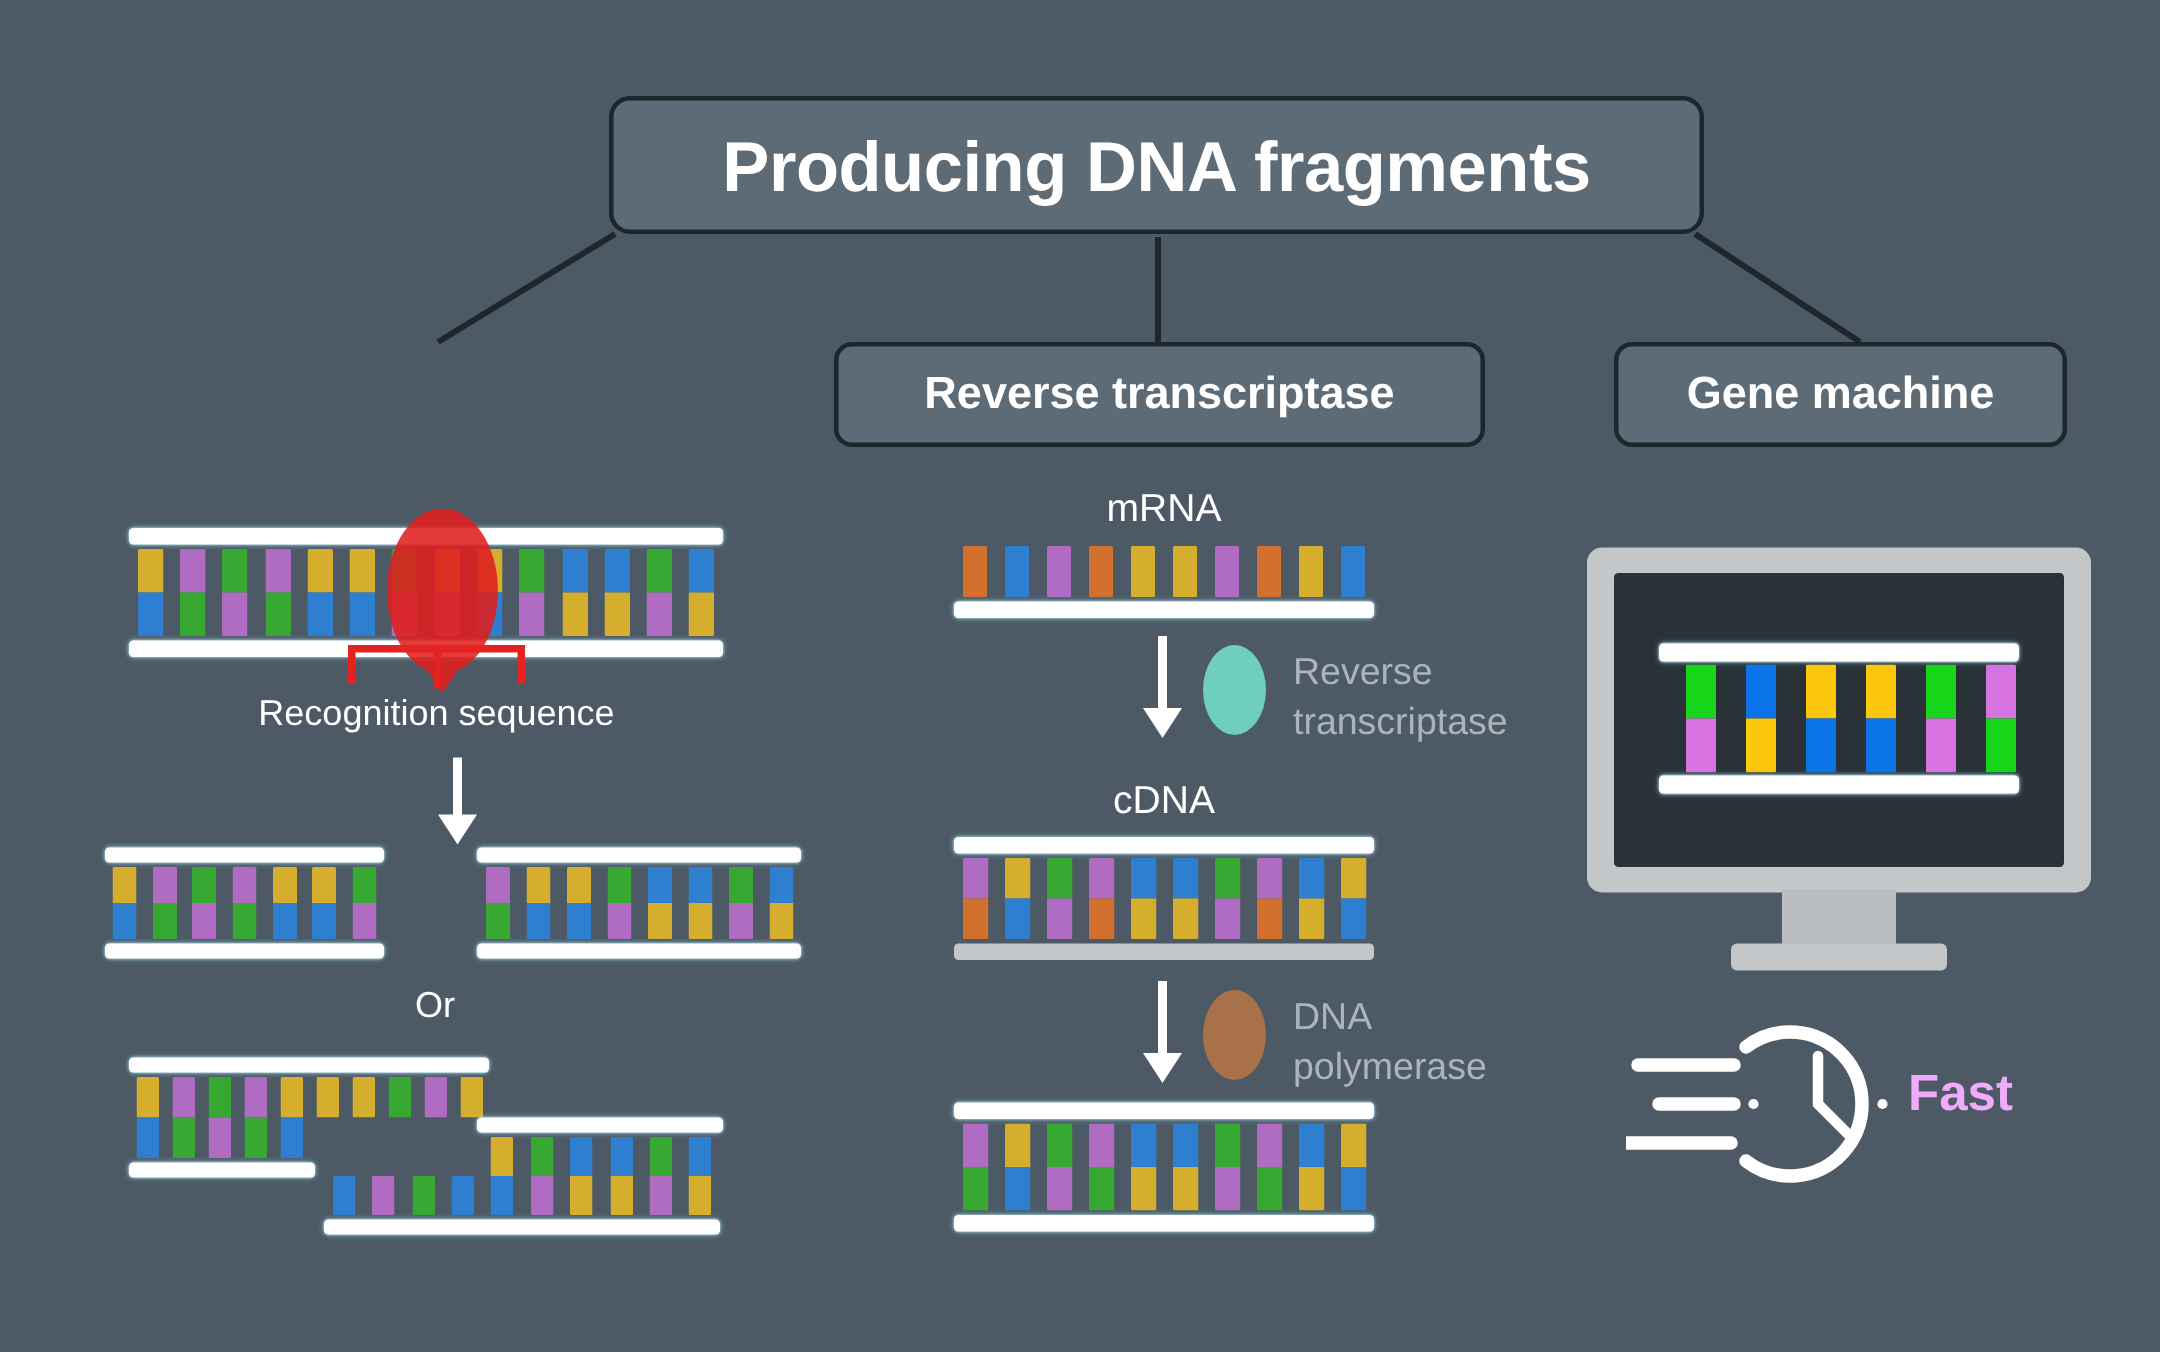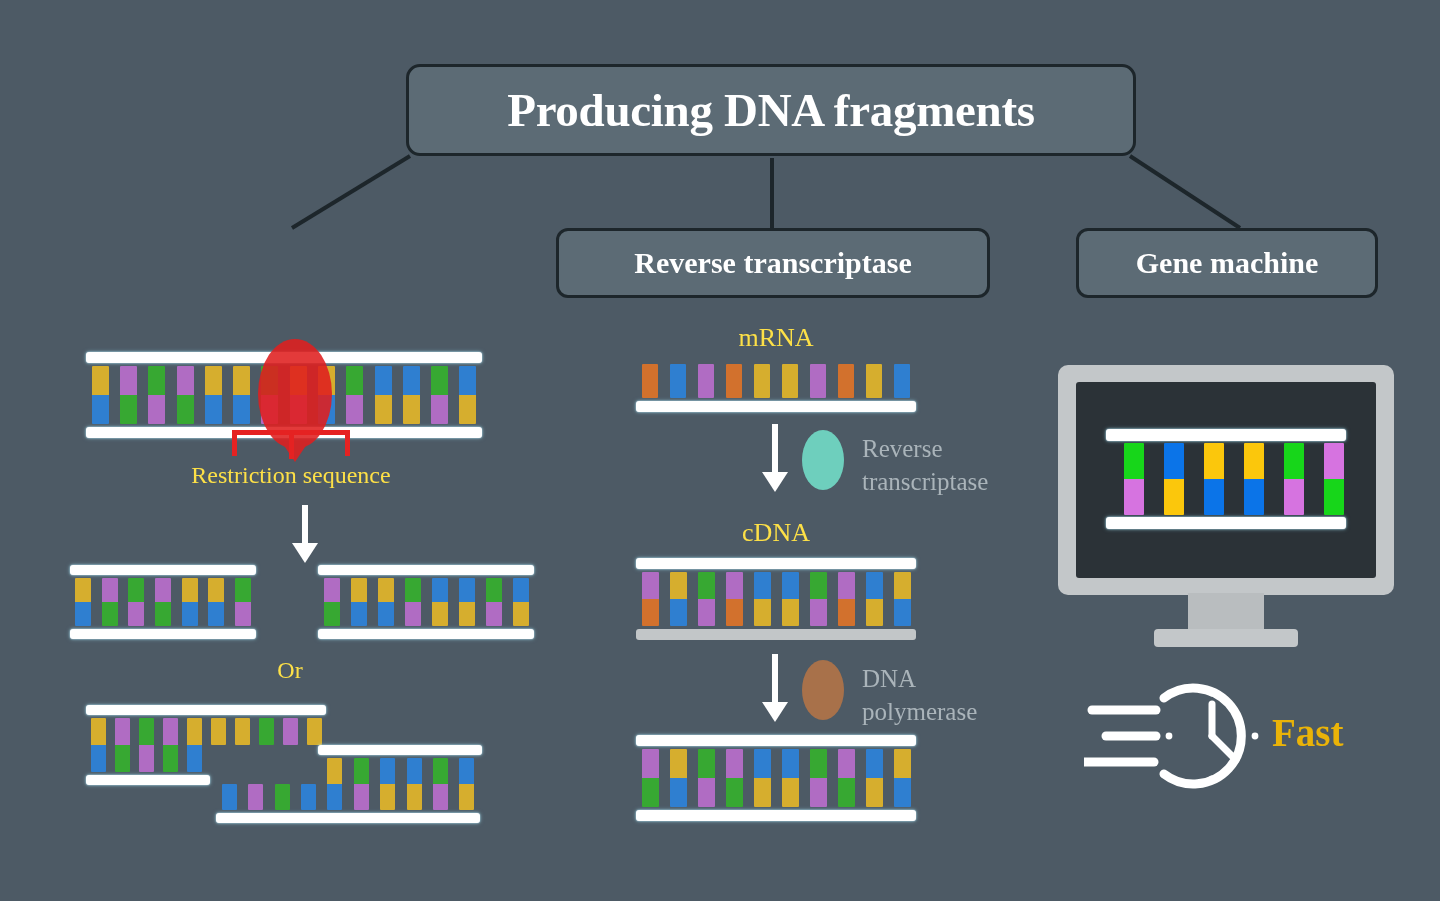--- a/index.html
+++ b/index.html
@@ -3,21 +3,21 @@
 <meta charset="utf-8">
 <style>
   html,body{margin:0;padding:0;}
   body{
     width:1440px;height:901px;
     background:#4d5a65;
     font-family:"Liberation Sans", sans-serif;
     overflow:hidden;
     position:relative;
   }
-  #stage{position:absolute;left:0;top:0;width:1440px;height:659px;font-family:Liberation Serif, serif;}
+  #stage{position:absolute;left:0;top:0;width:1440px;height:659px;}
 
   
   #connectors{position:absolute;left:0;top:0;width:1440px;height:901px;pointer-events:none;}
 
   
   .node{
     position:absolute;
     background:#5c6b75;
     border:3px solid #1d262b;
     border-radius:12px;
@@ -52,21 +52,21 @@
     content:"";position:absolute;left:50%;bottom:-13px;transform:translateX(-50%);
     width:0;height:0;border-left:12px solid transparent;border-right:12px solid transparent;
     border-top:18px solid #e01f1f;
   }
   .bracket{position:absolute;}
   .bracket .b-h{position:absolute;left:0;top:0;height:5px;width:100%;background:#e52222;}
   .bracket .b-l{position:absolute;left:0;top:0;width:5px;height:26px;background:#e52222;}
   .bracket .b-r{position:absolute;right:0;top:0;width:5px;height:26px;background:#e52222;}
   .bracket .b-stem{position:absolute;left:50%;margin-left:-2.5px;top:0;width:5px;height:24px;background:#e52222;}
 
-  .caption{position:absolute;color:#fde047;}
+  .caption{position:absolute;color:#ffffff;}
   .caption.sm{font-size:24px;}
   .caption.md{font-size:26px;}
 
   
   .arrow{position:absolute;}
   .arrow .shaft{position:absolute;left:50%;margin-left:-3px;top:0;width:6px;background:#ffffff;}
   .arrow .head{position:absolute;left:50%;transform:translateX(-50%);width:0;height:0;
      border-left:13px solid transparent;border-right:13px solid transparent;border-top:20px solid #ffffff;}
 
   
@@ -74,21 +74,21 @@
 
   
   #monitor{position:absolute;left:1058px;top:365px;width:336px;height:230px;}
   #monitor-bezel{position:absolute;left:0;top:0;width:336px;height:230px;background:#c3c7c9;border-radius:10px;}
   #monitor-screen{position:absolute;left:18px;top:17px;width:300px;height:196px;background:#2b3237;border-radius:3px;}
   #monitor-neck{position:absolute;left:130px;top:228px;width:76px;height:40px;background:#b9bdbf;}
   #monitor-base{position:absolute;left:96px;top:264px;width:144px;height:18px;background:#c3c7c9;border-radius:4px;}
 
   
   #clock-group{position:absolute;left:1084px;top:676px;width:300px;height:120px;}
-  #fast-label{position:absolute;left:1272px;top:710px;font-size:39px;font-weight:bold;color:#eab308;}
+  #fast-label{position:absolute;left:1272px;top:710px;font-size:34px;font-weight:bold;color:#f0abfc;}
 </style>
 </head>
 <body>
 
 <div id="stage">
 
   <svg id="connectors" viewBox="0 0 1440 901">
     <path d="M 410 156 L 292 228" stroke="#1d262b" stroke-width="4" fill="none"></path>
     <path d="M 772 158 L 772 228" stroke="#1d262b" stroke-width="4" fill="none"></path>
     <path d="M 1130 156 L 1240 228" stroke="#1d262b" stroke-width="4" fill="none"></path>
@@ -169,21 +169,21 @@
   <div class="enzyme-red" id="enzyme-oval" style="left:258px;top:339px;width:74px;height:110px;"></div>
 
   <div class="bracket" id="recog-bracket" style="left:232px;top:430px;width:118px;height:50px;">
     <div class="b-h"></div>
       <div class="b-l"></div>
       <div class="b-r"></div>
     <div class="b-stem" style="top:5px;"></div>
   </div>
 
   <div class="caption sm" id="recog-label" style="left:150px;top:462px;width:282px;text-align:center;">
-    <span>Restriction sequence</span>
+    <span>Recognition sequence</span>
   </div>
 
   <div class="arrow" style="left:292px;top:505px;width:26px;height:58px;">
     <div class="shaft" style="height:40px;"></div>
     <div class="head" style="top:38px;"></div>
   </div>
 
   <div class="dna" id="blunt-left" style="left:70px;top:565px;width:186px;height:74px;">
       <div class="rail" style="left: 0px; top: 0px; width: 186px; height: 10px;"></div>
       <div class="rail" style="left: 0px; top: 64px; width: 186px; height: 10px;"></div>

